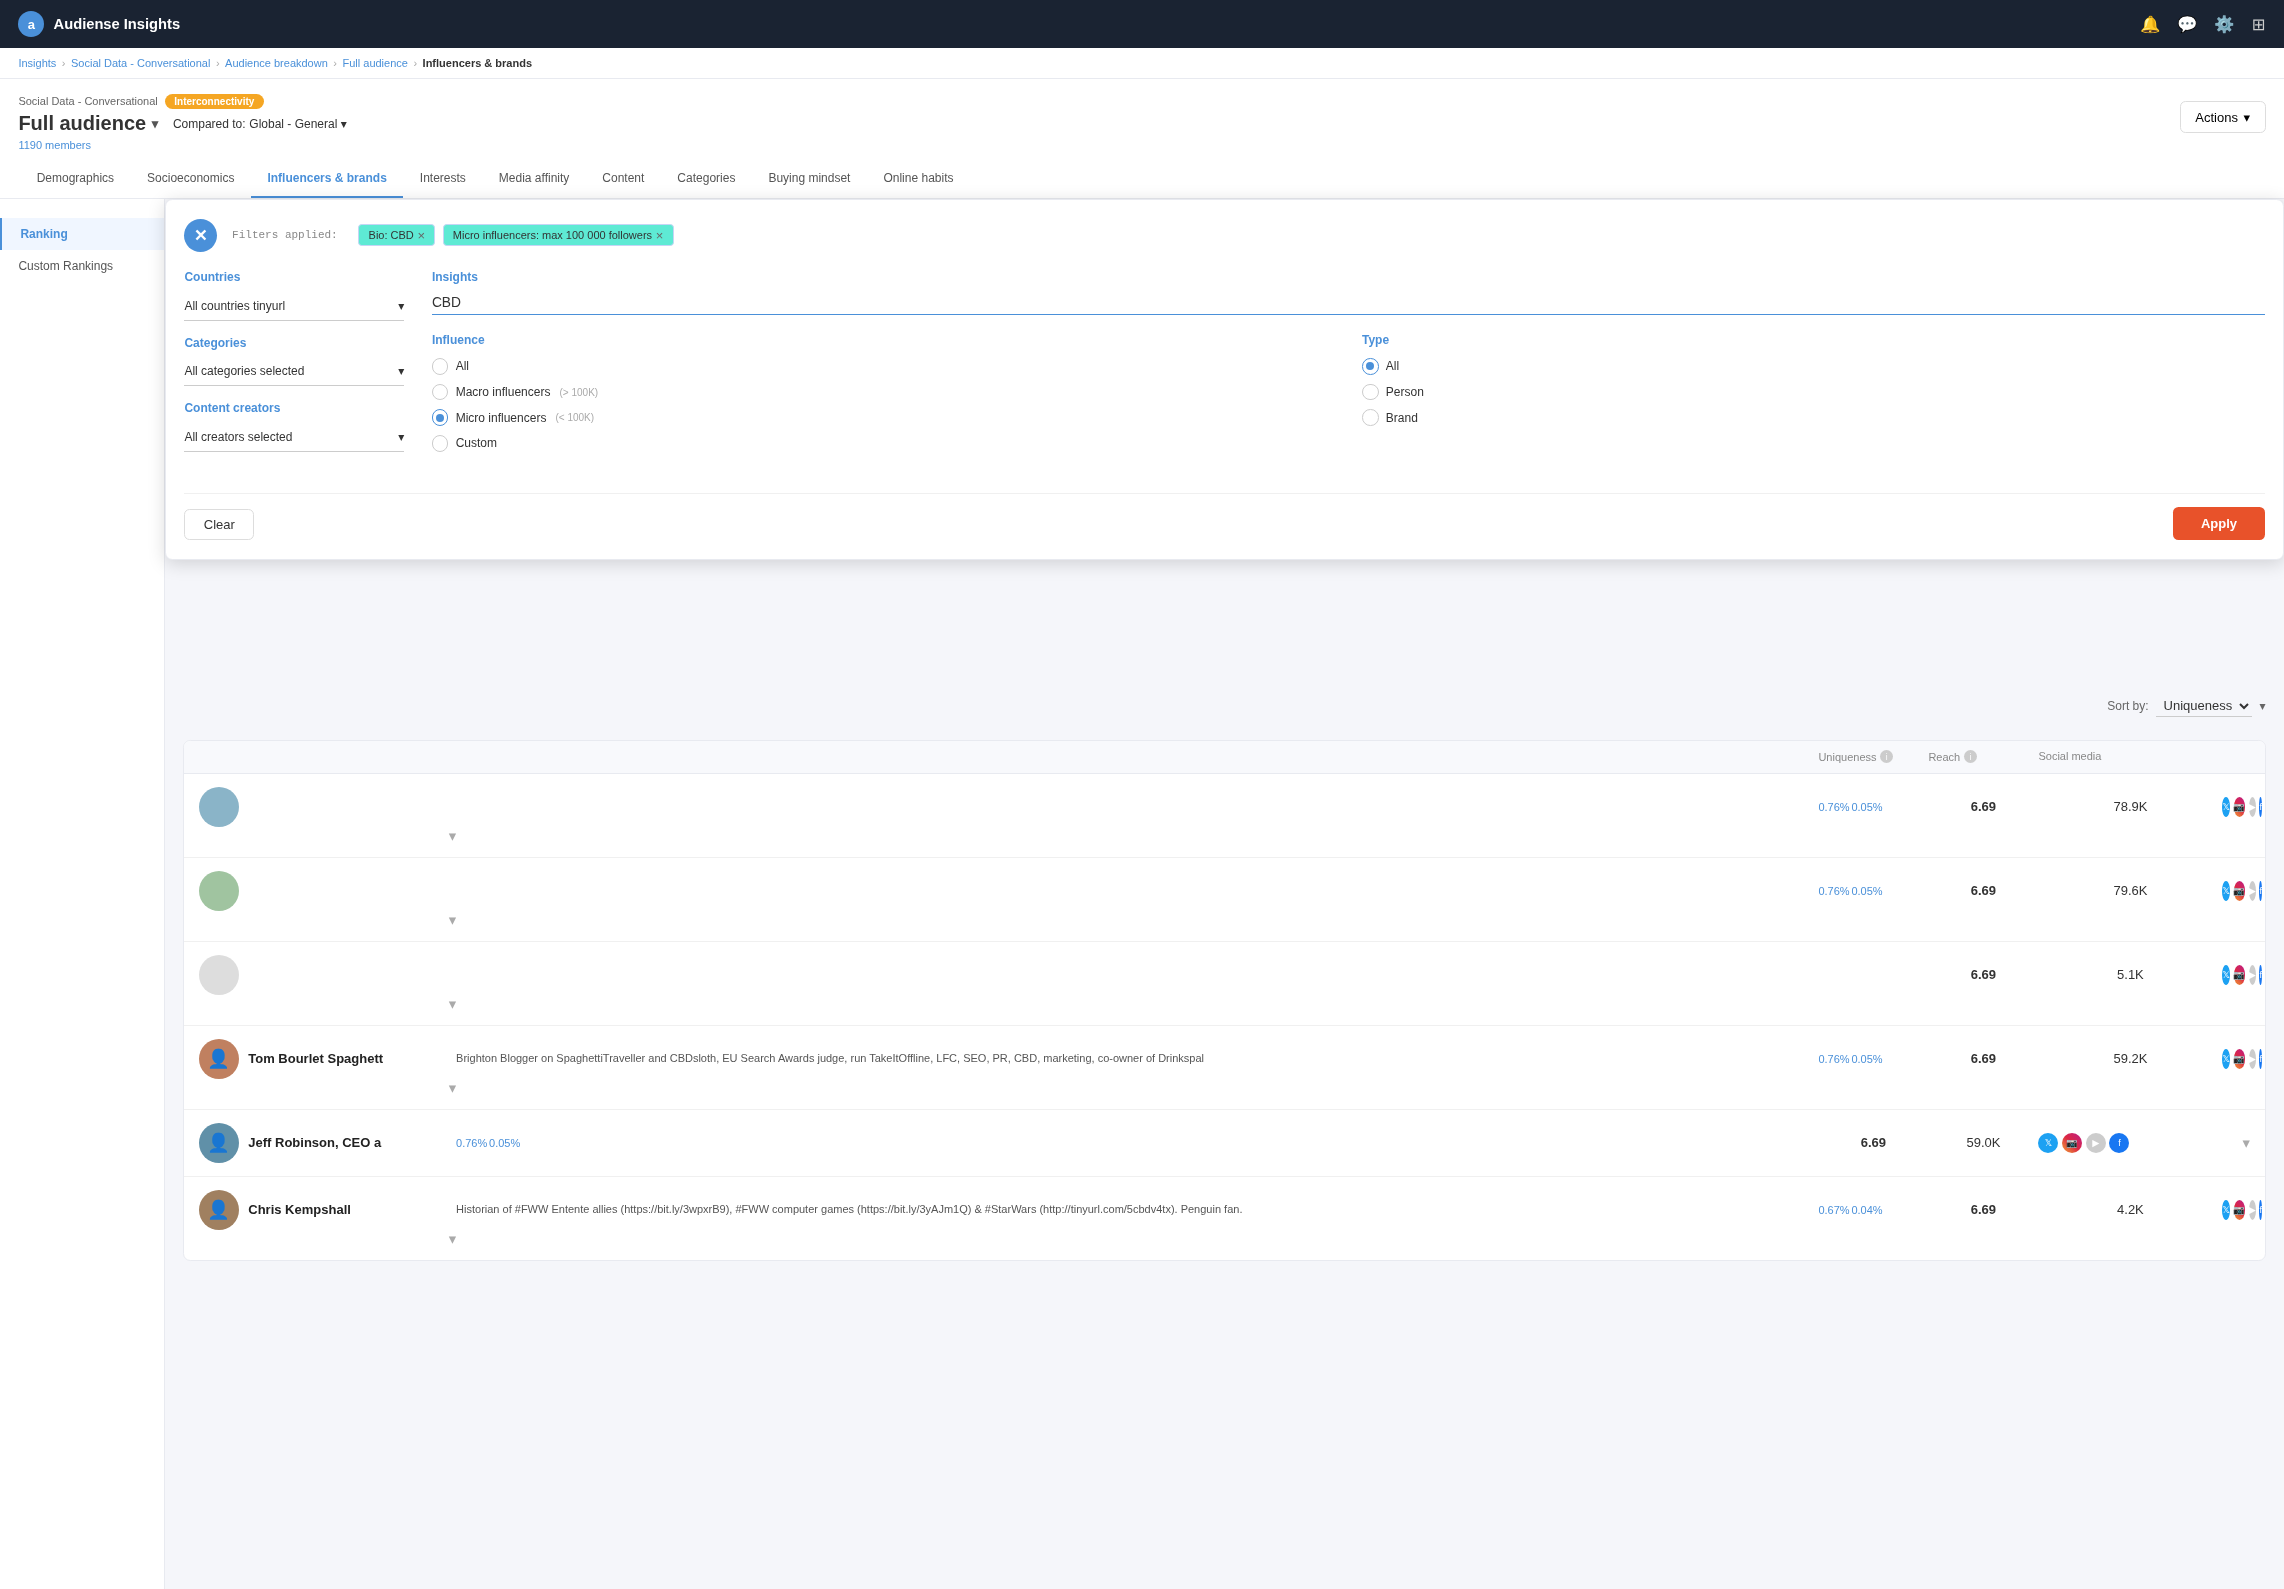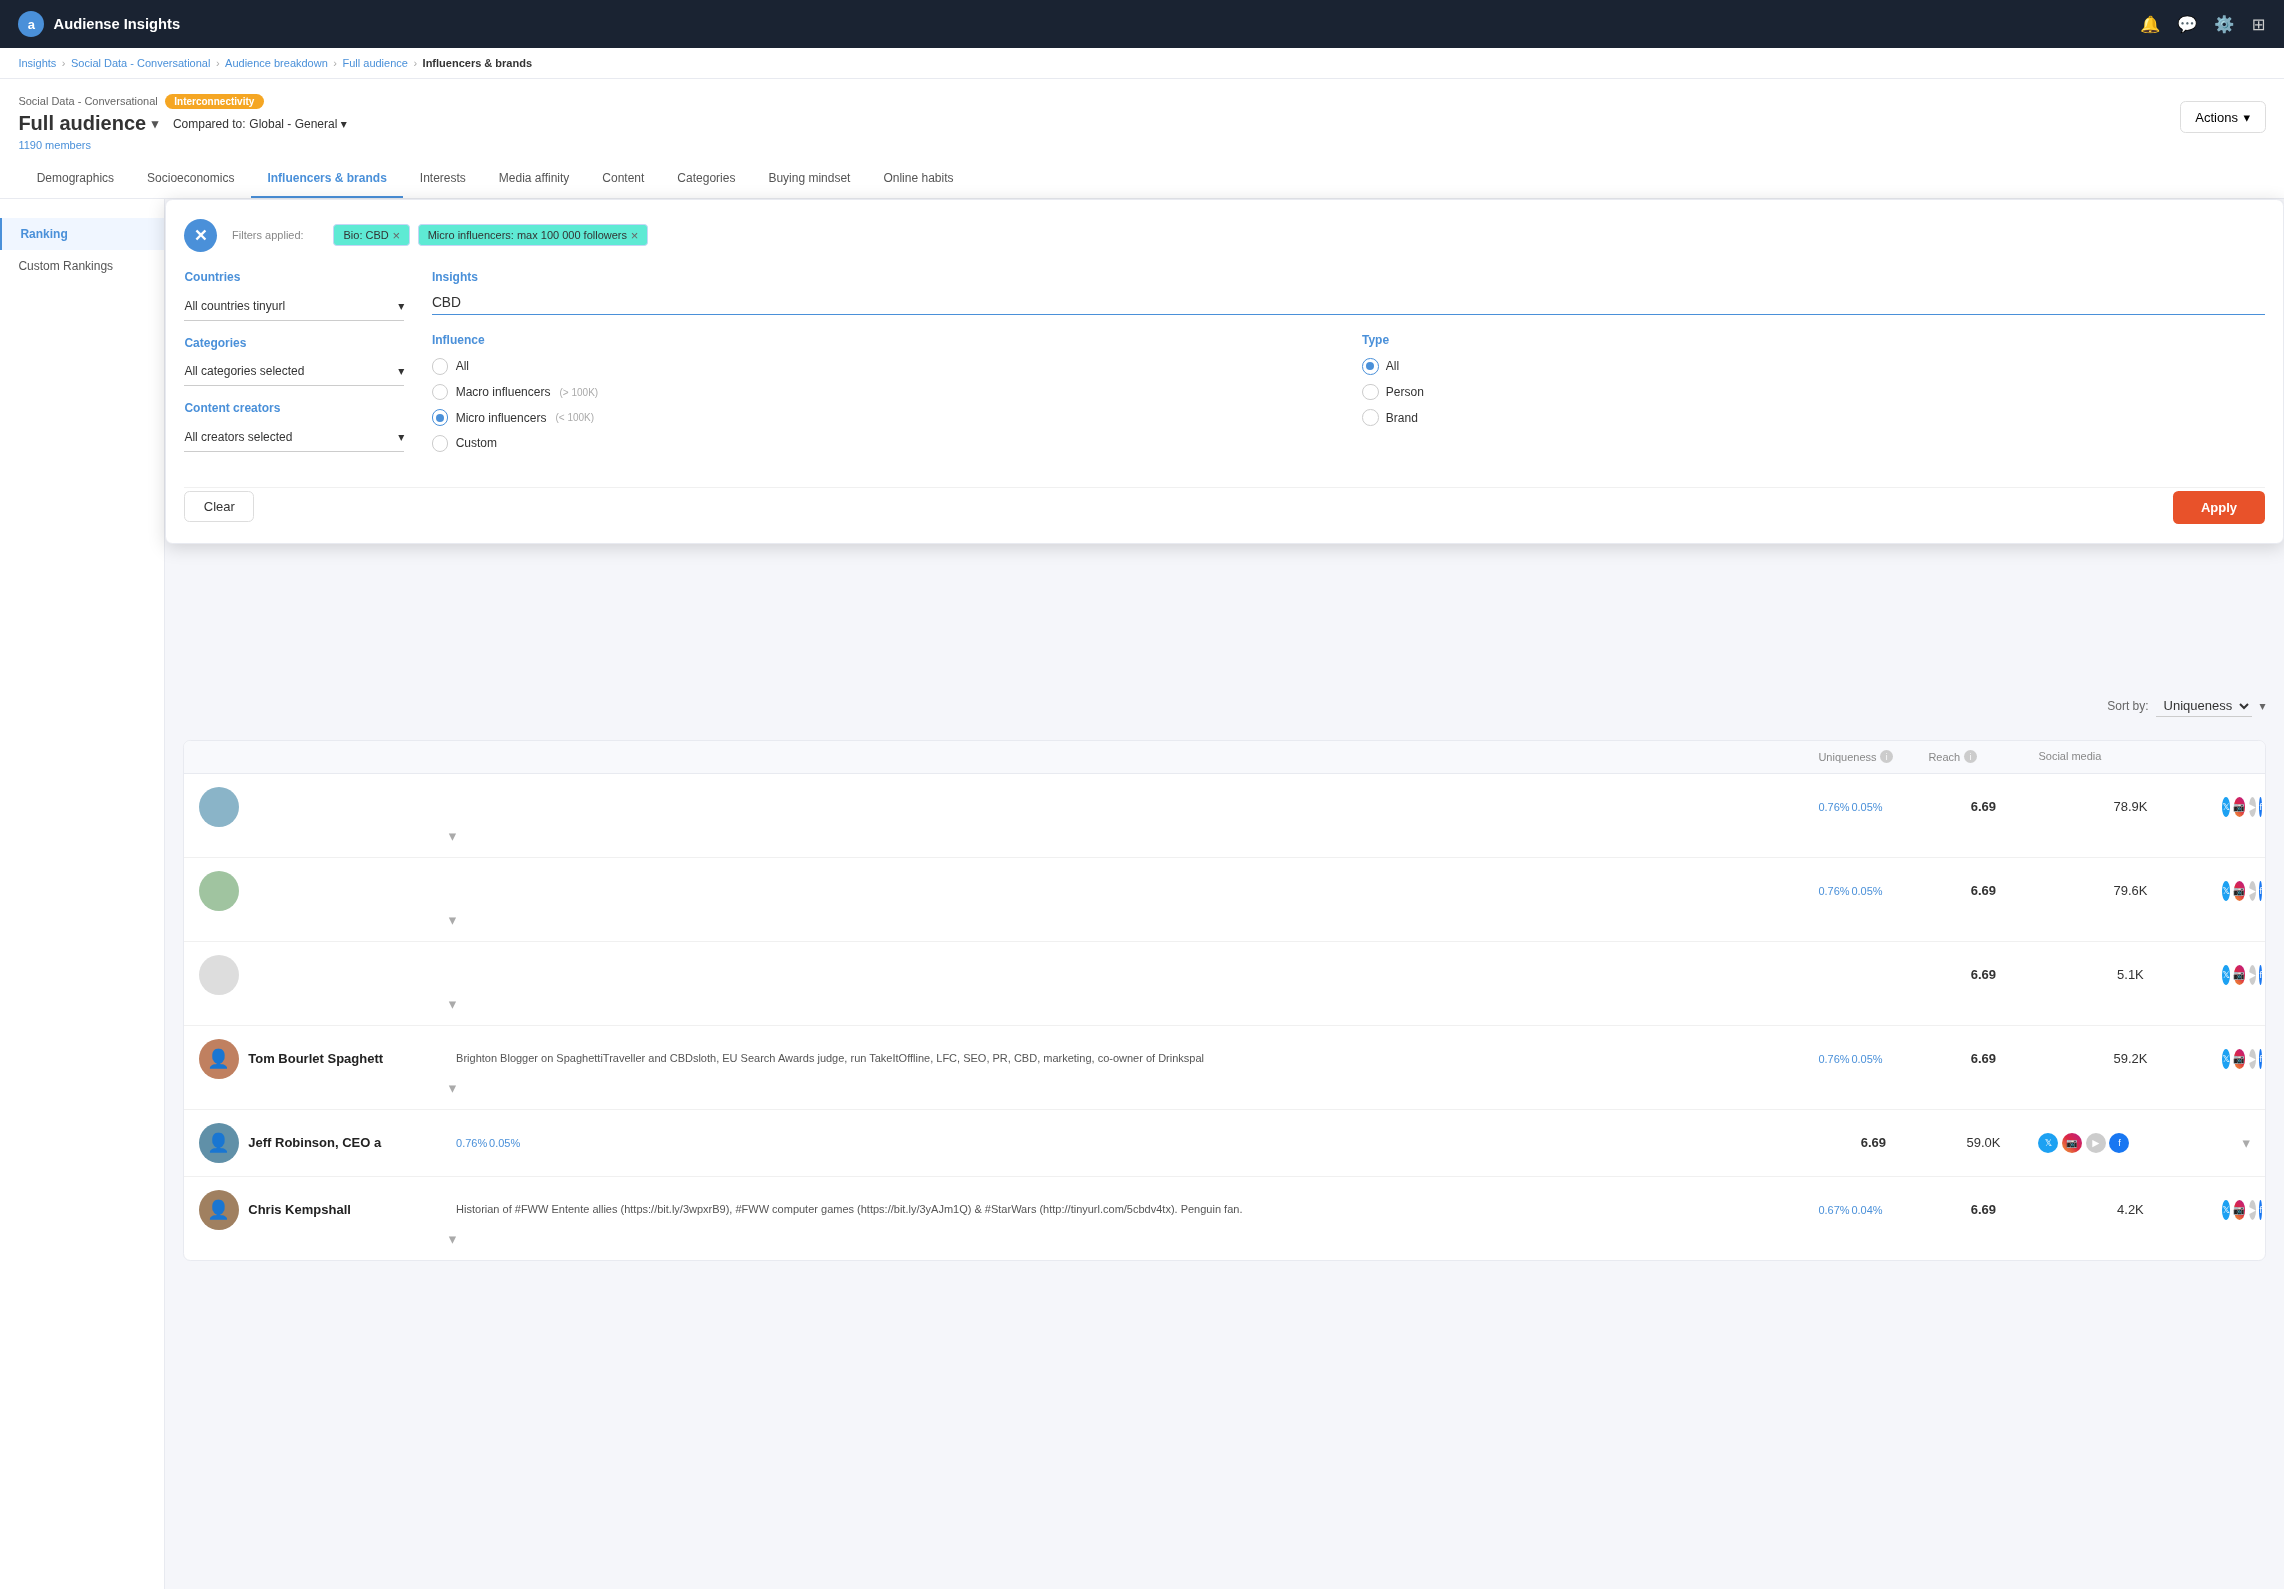--- a/index.html
+++ b/index.html
@@ -92,21 +92,21 @@
       background: #fff; border: 0.9px solid #e8eaf0; border-radius: 7.3px;
       box-shadow: 0 3.7px 18.4px rgba(0,0,0,0.15); z-index: 100;
       padding: 18.4px;
     }
     .filter-header { display: flex; align-items: center; gap: 14.7px; margin-bottom: 18.4px; }
     .close-filter-btn {
       width: 33px; height: 33px; background: #4a90d9; border-radius: 50%;
       display: flex; align-items: center; justify-content: center;
       color: #fff; font-size: 16.5px; cursor: pointer; font-weight: bold; flex-shrink: 0;
     }
-    .filters-applied-label { font-size: 11px; color: #888; margin-right: 15px; }
+    .filters-applied-label { font-size: 11px; color: #888; margin-right: 6px; font-family: Liberation Mono, monospace; }
     .filter-tags { display: flex; gap: 7.3px; flex-wrap: wrap; }
     .filter-tag {
       background: #5eead4; border: 0.9px solid #c5d5f5; border-radius: 3.7px;
       padding: 2.8px 9.2px; font-size: 11px; color: #333; display: flex; align-items: center; gap: 3.7px;
     }
     .filter-tag-x { cursor: pointer; color: #666; font-size: 13px; }
 
     .filter-body { display: flex; gap: 27.5px; }
 
     .filter-left { width: 220px; flex-shrink: 0; }
@@ -134,21 +134,21 @@
     .radio-circle {
       width: 16.5px; height: 16.5px; border-radius: 50%; border: 1.8px solid #ccc;
       display: flex; align-items: center; justify-content: center; flex-shrink: 0;
     }
     .radio-circle.selected { border-color: #4a90d9; }
     .radio-circle.selected::after {
       content: ''; width: 8.3px; height: 8.3px; background: #4a90d9; border-radius: 50%;
     }
     .radio-sublabel { color: #aaa; font-size: 10px; margin-left: 1.8px; }
 
-    .filter-footer { display: flex; justify-content: space-between; align-items: flex-start; margin-top: 20px; padding-top: 3px; border-top: 0.9px solid #f0f0f0; }
+    .filter-footer { display: flex; justify-content: space-between; align-items: flex-end; margin-top: 26px; padding-top: 13px; border-top: 0.9px solid #f0f0f0; }
     .clear-btn {
       background: #fff; border: 0.9px solid #ddd; border-radius: 5.5px; padding: 7.3px 18.4px;
       cursor: pointer; font-size: 13px; color: #333;
     }
     .apply-btn {
       background: #e8522a; color: #fff; border: none; border-radius: 5.5px; padding: 9.2px 27.5px;
       cursor: pointer; font-size: 13px; font-weight: 600;
     }
 
     

